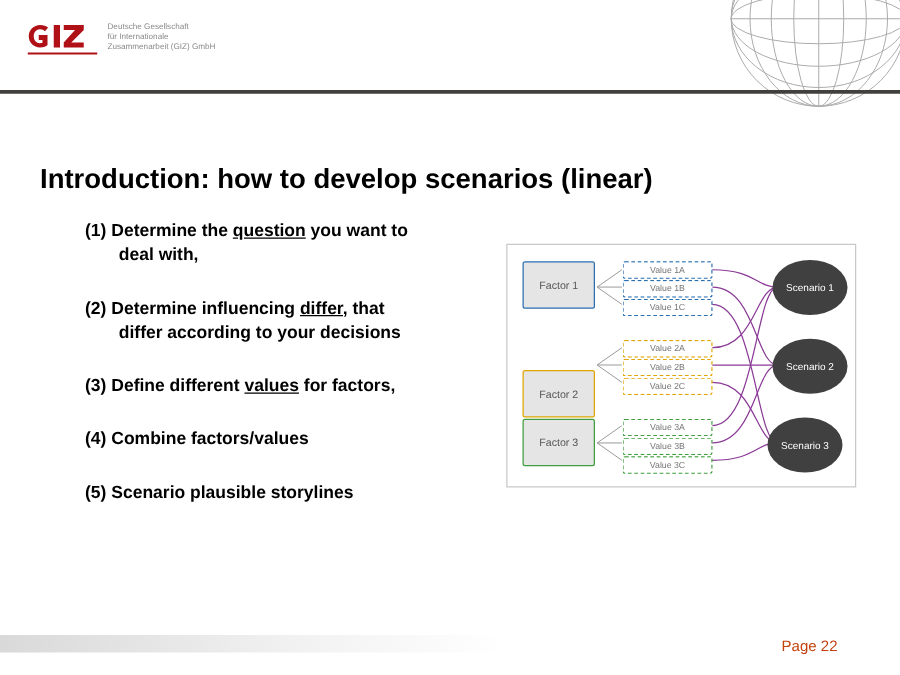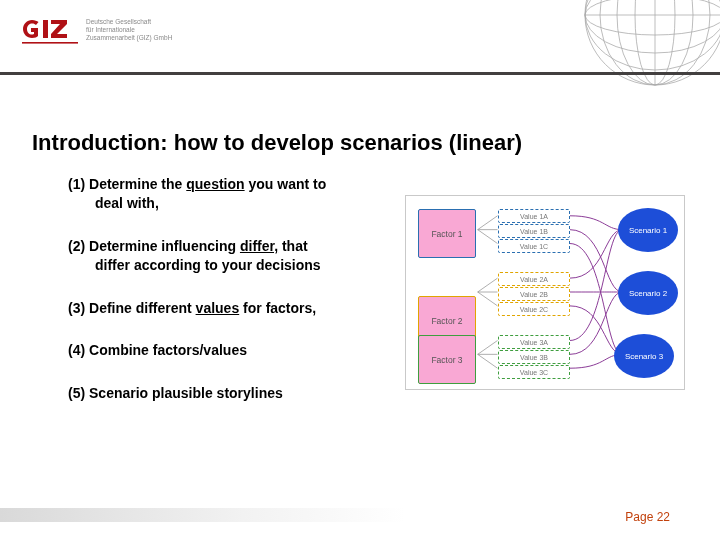--- a/index.html
+++ b/index.html
@@ -103,29 +103,29 @@
     width: 280px;
     height: 195px;
     border: 1px solid #c9c9c9;
     background: #fff;
     box-sizing: border-box;
     padding: 10px 6px;
   }
   .factor-box {
     position: absolute;
     width: 58px;
-    height: 49px;
+    height: 38px;
     border: 1.5px solid;
     border-radius: 2px;
     font-size: 8.5px;
     display: flex;
     align-items: center;
     justify-content: center;
     color: #555;
-    background: #f9a8d4;
+    background: #e5e5e5;
     box-sizing: border-box;
   }
   .value-box {
     position: absolute;
     width: 72px;
     height: 14px;
     border: 1px dashed;
     border-radius: 2px;
     font-size: 7px;
     display: flex;
@@ -133,21 +133,21 @@
     justify-content: center;
     color: #777;
     background: #fff;
     box-sizing: border-box;
   }
   .scenario-bubble {
     position: absolute;
     width: 60px;
     height: 44px;
     border-radius: 50%;
-    background: #1d4ed8;
+    background: #404040;
     color: #fff;
     font-size: 8px;
     display: flex;
     align-items: center;
     justify-content: center;
   }
   svg.connectors {
     position: absolute;
     left: 0; top: 0;
     width: 100%;

